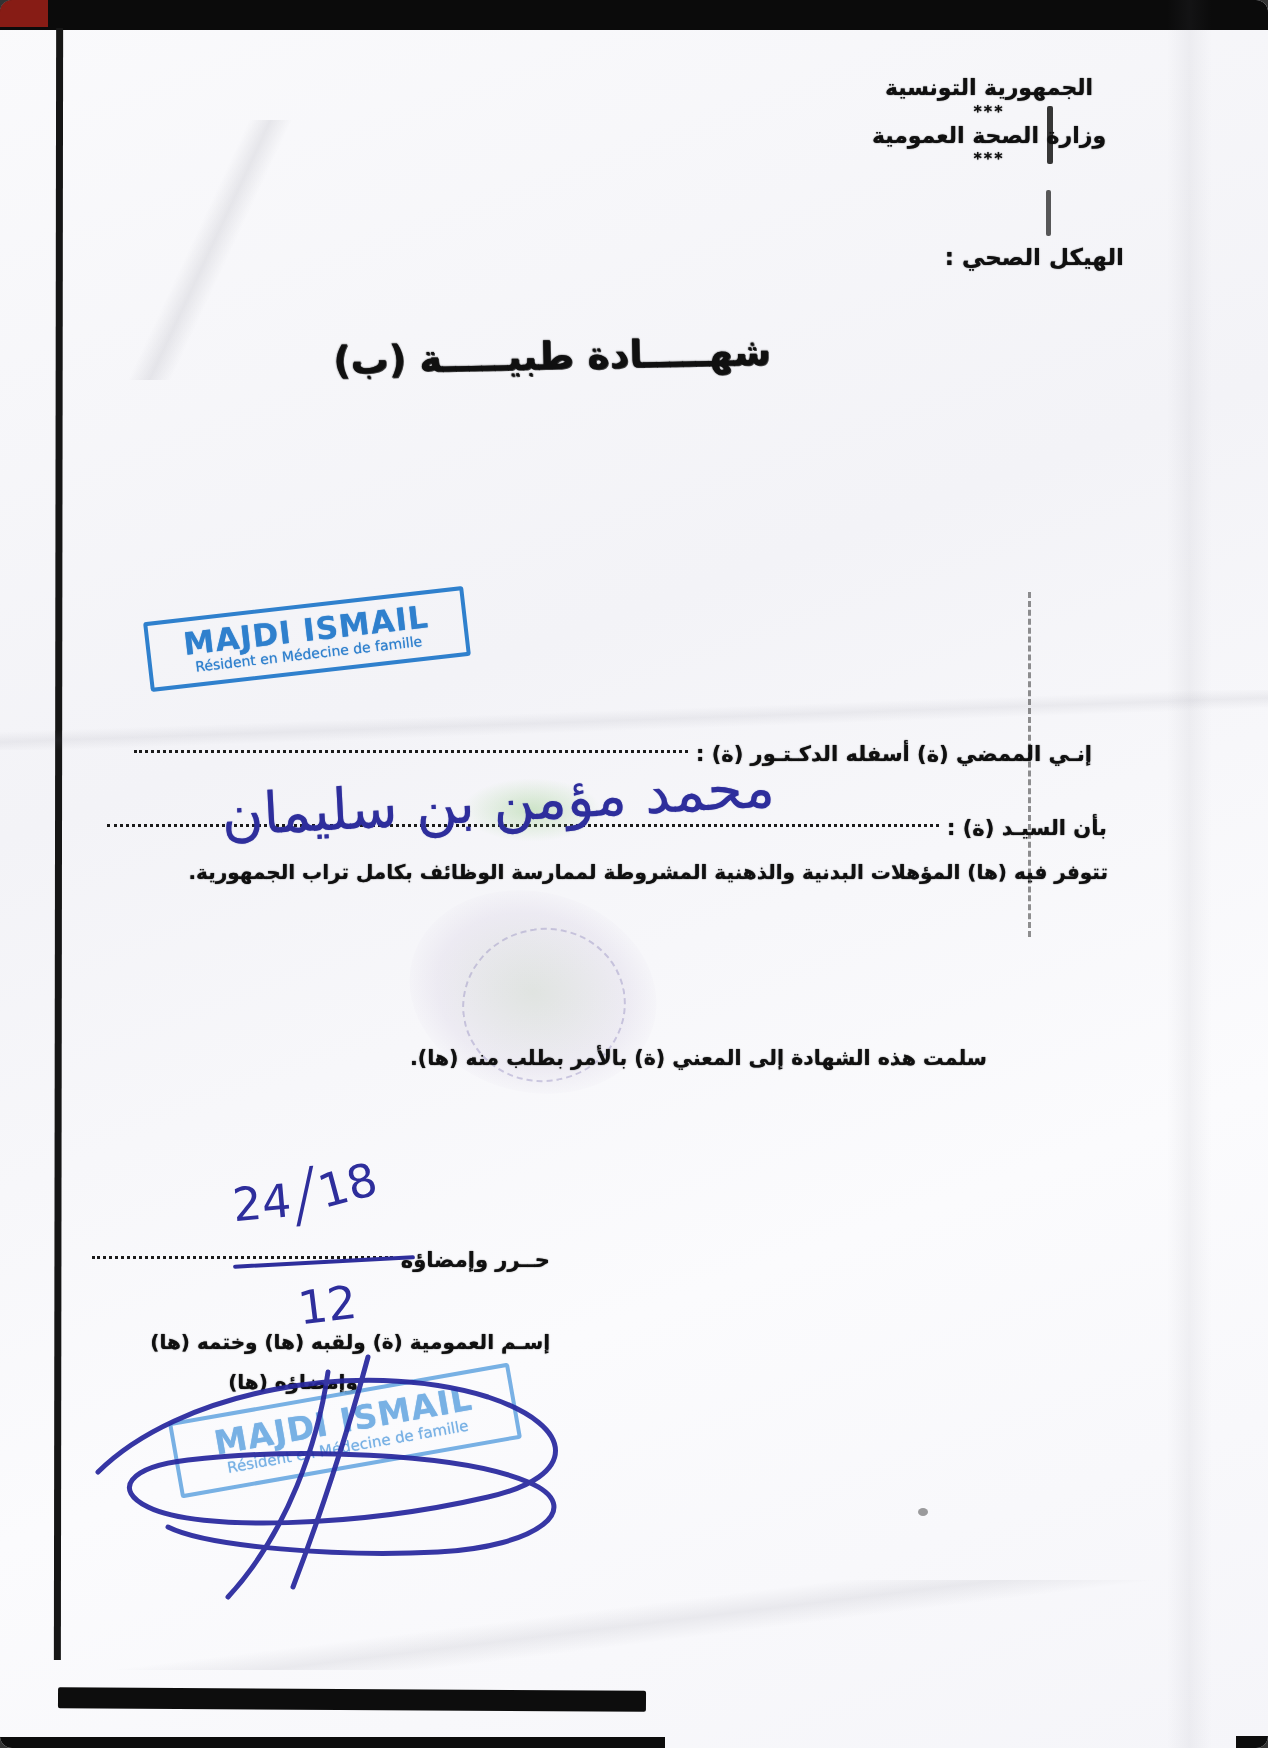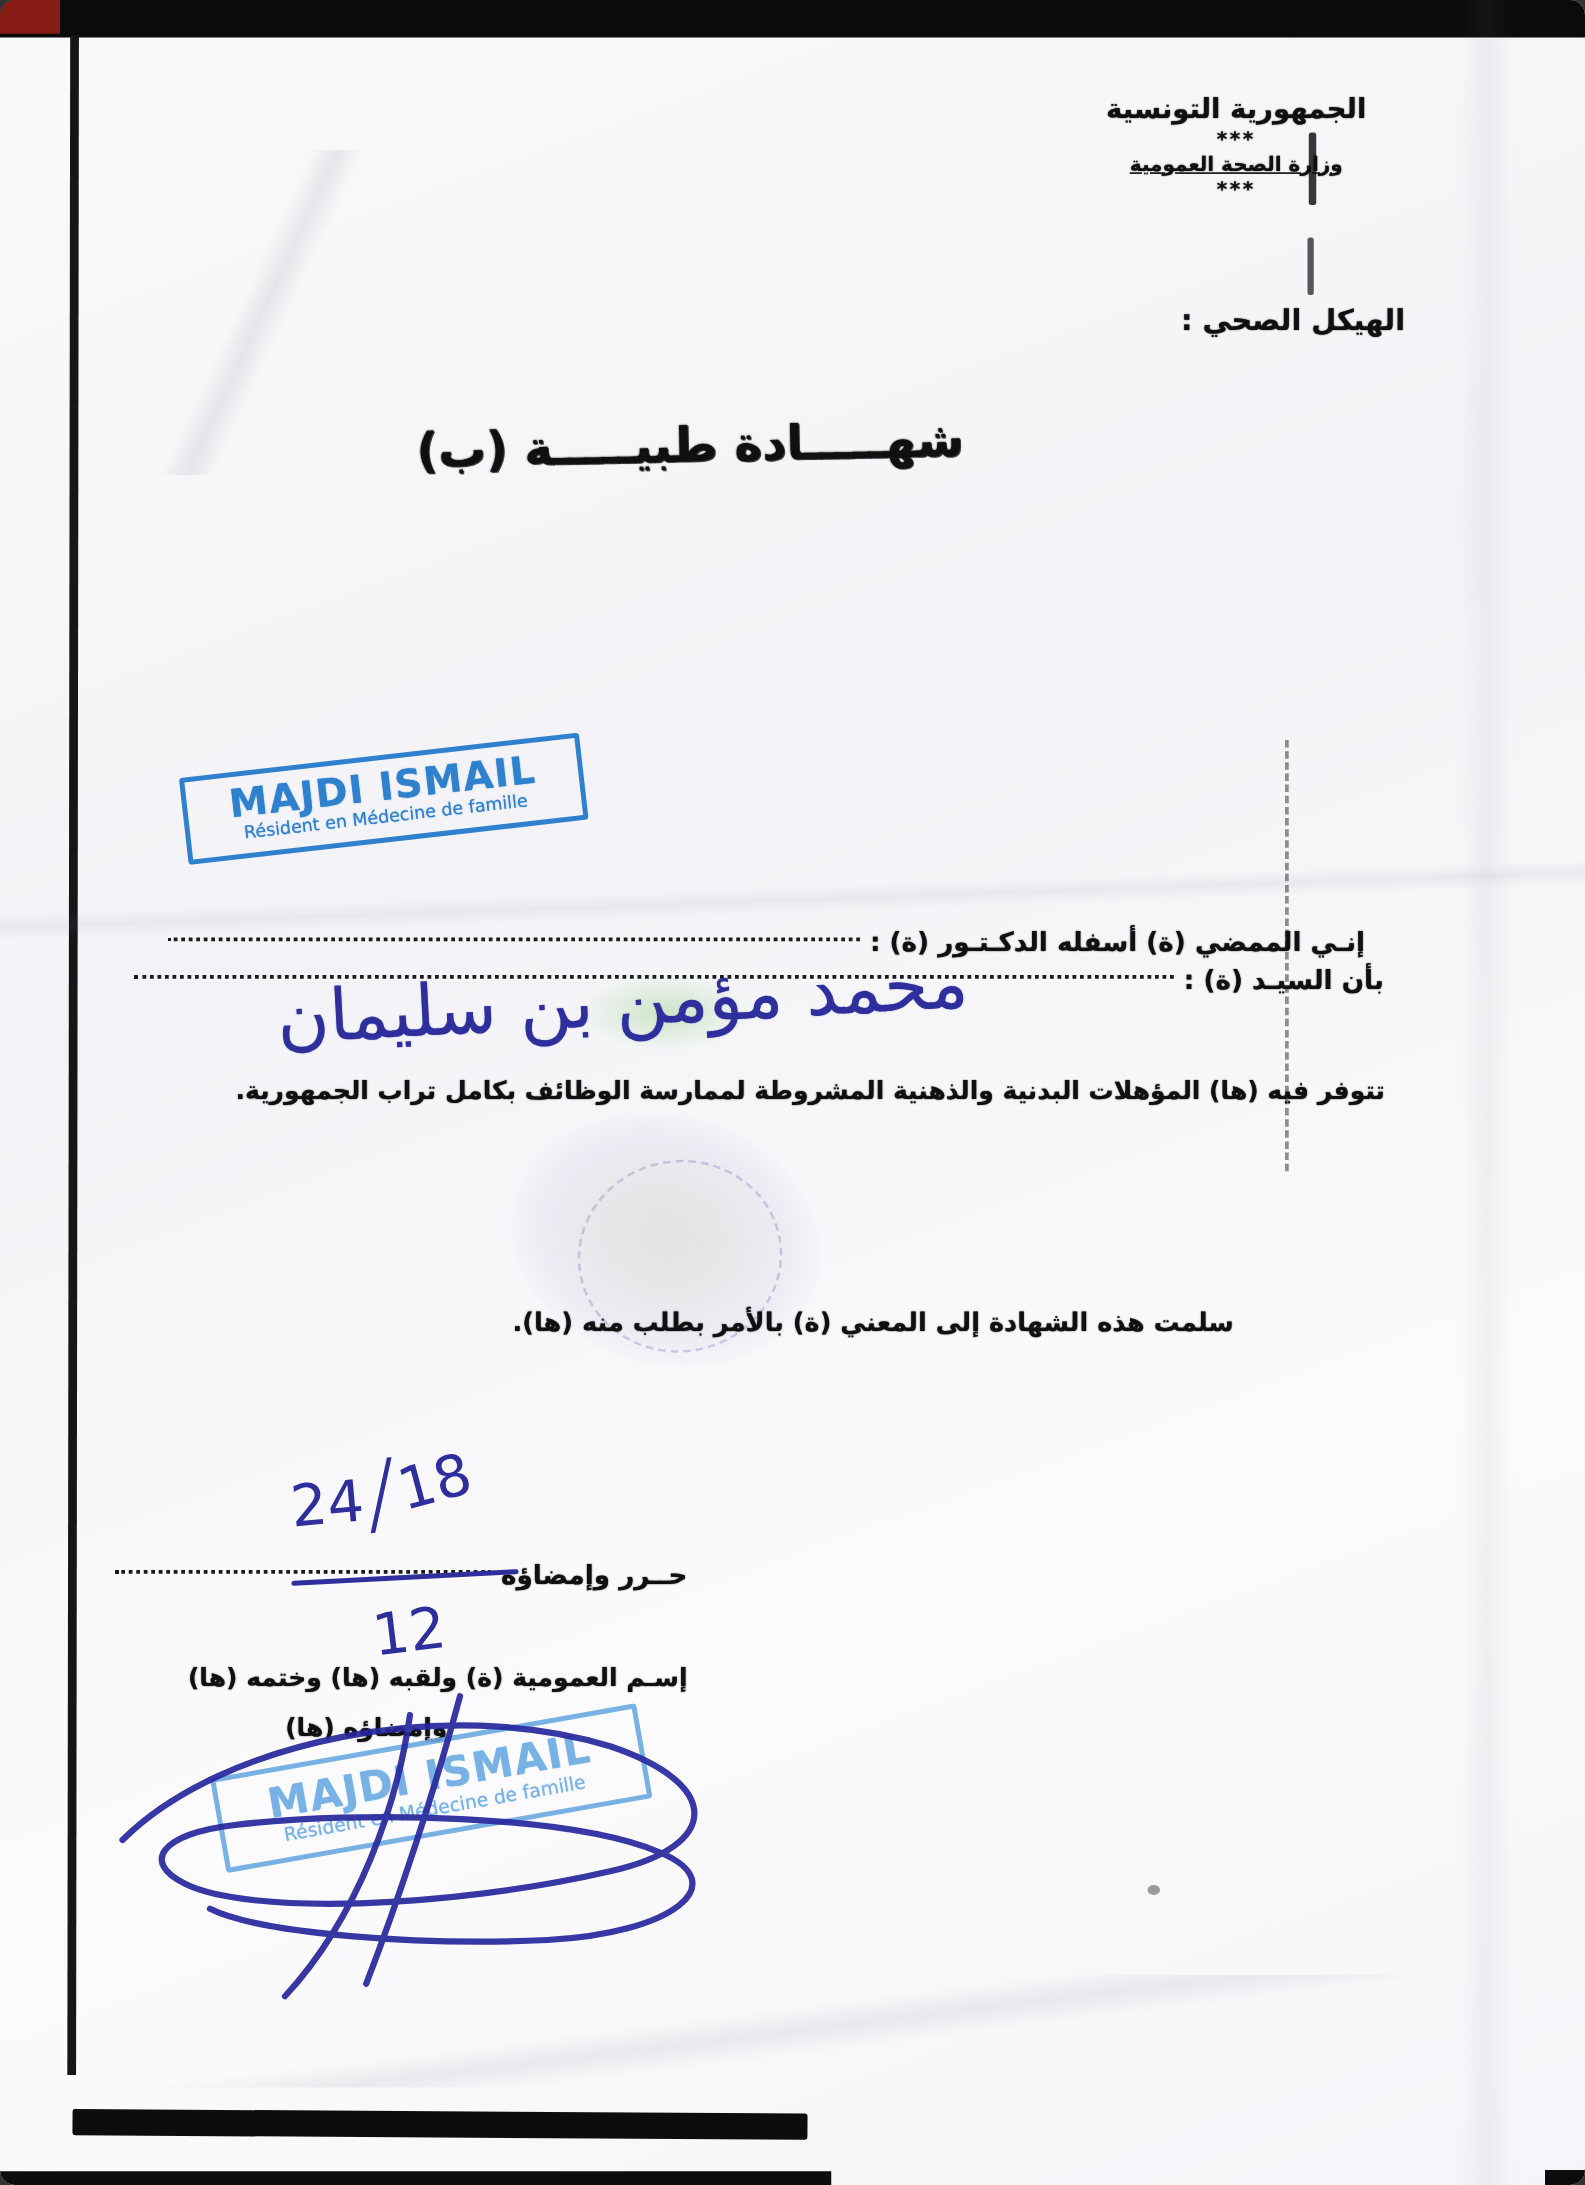--- a/index.html
+++ b/index.html
@@ -26,28 +26,28 @@
   .crease3{left:0;top:1580px;width:1268px;height:90px;background:linear-gradient(173deg,transparent 42%,rgba(120,120,135,.12) 50%,transparent 58%);}
   .crease4{left:1140px;top:0;width:90px;height:1748px;background:linear-gradient(90deg,transparent 30%,rgba(120,120,135,.08) 55%,transparent 80%);}
   .tickmark1{left:1047px;top:106px;width:6px;height:58px;background:rgba(20,20,20,.85);border-radius:2px;}
   .tickmark2{left:1046px;top:190px;width:5px;height:46px;background:rgba(20,20,20,.7);border-radius:2px;}
   .crease-dashed{left:1028px;top:592px;width:0;height:345px;border-left:3px dashed rgba(35,35,35,.5);}
   
   .print{direction:rtl;font-weight:bold;color:#101010;text-shadow:0 0 1.2px rgba(0,0,0,.85);}
   .header-block{left:855px;top:74px;width:268px;text-align:center;line-height:1.25;}
   .h-line1{font-size:22px;}
   .h-stars{font-size:16px;letter-spacing:2px;}
-  .h-line2{font-size:16px;text-decoration:underline;}
+  .h-line2{font-size:22px;}
   .h-struct{left:872px;top:244px;width:252px;text-align:right;font-size:23px;}
   .title{left:332px;top:334px;width:440px;text-align:center;font-size:38px;transform:rotate(-1.2deg);text-shadow:0 0 1.6px #000,1px 1px 0 rgba(0,0,0,.7);}
   .bodyline{font-size:21px;white-space:nowrap;}
   .flexline{display:flex;direction:rtl;align-items:center;}
   .leader{flex:1;border-bottom:3px dotted #1b1b1b;margin:0 8px 7px 4px;height:2px;}
   .line-undersigned{left:130px;top:742px;width:962px;}
-  .line-subject{left:103px;top:772px;width:1004px;}
+  .line-subject{left:103px;top:816px;width:1004px;}
   .line-qualif{left:100px;top:860px;width:1008px;text-align:right;font-size:20px;}
   .line-delivery{left:335px;top:1046px;width:652px;text-align:right;font-size:20.5px;}
   .line-issued{left:88px;top:1248px;width:462px;}
   .footer-identity{left:72px;top:1330px;width:478px;text-align:right;font-size:20px;}
   .footer-sign{left:168px;top:1370px;width:250px;text-align:center;font-size:20px;}
   
   .stamp{border:4px solid; text-align:center; border-radius:3px; direction:ltr;}
   .stamp .s-name{font-weight:bold;letter-spacing:1px;line-height:1.05;}
   .stamp .s-role{line-height:1.1;}
   .stamp-top{left:146px;top:604px;width:306px;padding:6px 4px 8px;transform:rotate(-6.5deg);

